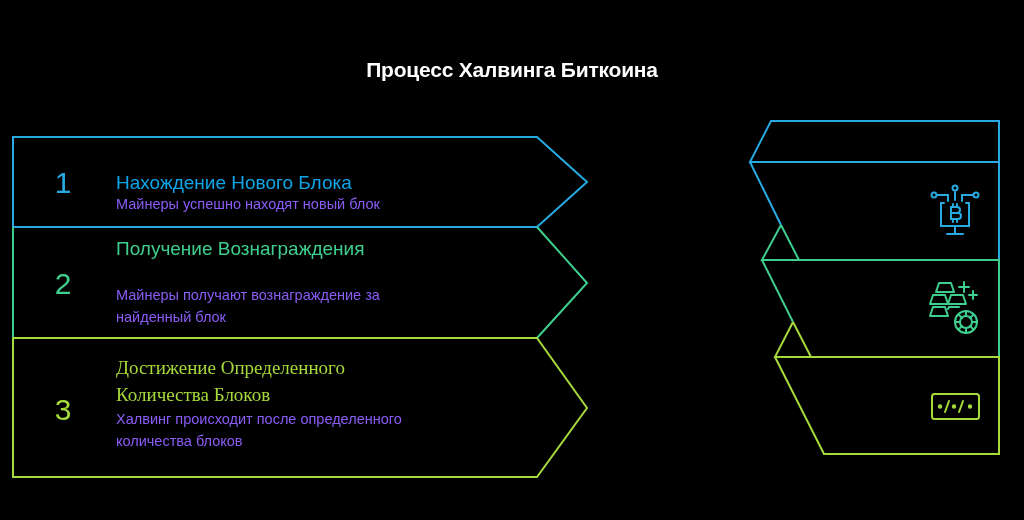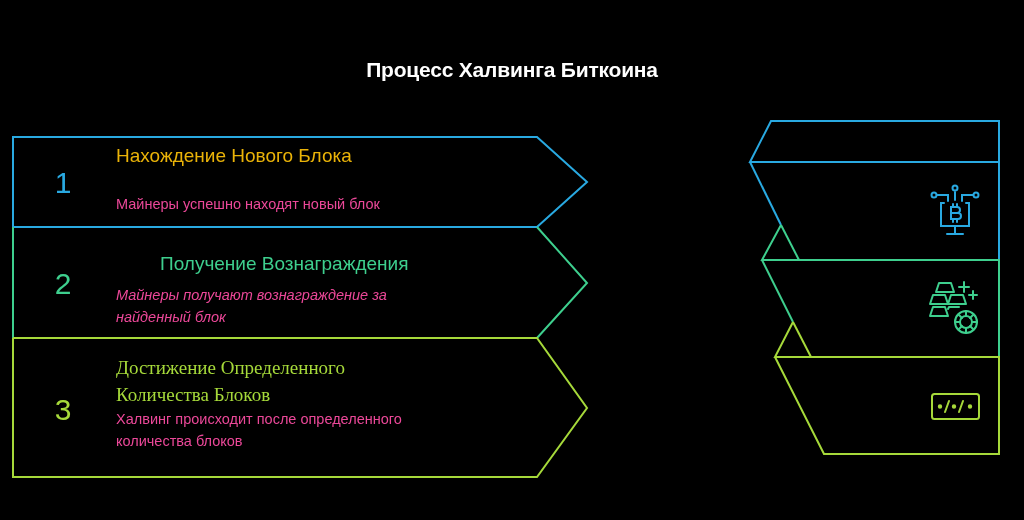--- a/index.html
+++ b/index.html
@@ -9,21 +9,21 @@
   }
   .title {
     position: absolute; left: 0; width: 1024px; top: 58px; text-align: center;
     color: #ffffff; font-weight: bold; font-size: 21px; letter-spacing: -0.2px;
   }
   svg.diagram { position: absolute; left: 0; top: 0; }
   .step-num {
     position: absolute; width: 30px; text-align: center; font-size: 30px; left: 48px;
   }
   .step-title { position: absolute; left: 116px; font-size: 19px; line-height: 27px; width: 400px; }
-  .step-desc { position: absolute; left: 116px; font-size: 14.5px; line-height: 22px; color: #ec4899; width: 400px; }
+  .step-desc { position: absolute; left: 116px; font-size: 14.5px; line-height: 22px; color: #8b5cf6; width: 400px; }
   .icon { position: absolute; }
 </style>
 </head>
 <body>
 
 <div class="title">Процесс Халвинга Биткоина</div>
 
 <svg class="diagram" width="1024" height="520" viewBox="0 0 1024 520">
   <defs>
     <linearGradient id="g12" x1="0" y1="0" x2="0" y2="1">
@@ -56,26 +56,26 @@
     <polyline points="781,225 799,260"></polyline>
     <polyline points="762,260 793,322"></polyline>
   </g>
   <g fill="none" stroke="#a6d93a" stroke-width="2">
     <polyline points="793,322 775,357 999,357 999,454 824,454 775,357"></polyline>
     <polyline points="793,322 811,357"></polyline>
   </g>
 </svg>
 
 <div class="step-num" style="top:166px;color:#29a9e1;">1</div>
-<div class="step-title" style="top:142px;color:#eab308;">Нахождение Нового Блока</div>
+<div class="step-title" style="top:169px;color:#0ea5e9;">Нахождение Нового Блока</div>
 <div class="step-desc" style="top:193px;">Майнеры успешно находят новый блок</div>
 
 <div class="step-num" style="top:267px;color:#3ecf8e;">2</div>
-<div class="step-title" style="top:250px;color:#3ecf8e;margin-left:44px;">Получение Вознаграждения</div>
-<div class="step-desc" style="top:284px;width:320px;font-style:italic;">Майнеры получают вознаграждение за найденный блок</div>
+<div class="step-title" style="top:235px;color:#3ecf8e;">Получение Вознаграждения</div>
+<div class="step-desc" style="top:284px;width:320px;">Майнеры получают вознаграждение за найденный блок</div>
 
 <div class="step-num" style="top:393px;color:#a6d93a;">3</div>
 <div class="step-title" style="top:354px;color:#a6d93a;width:300px;font-family:Liberation Serif, serif;">Достижение Определенного Количества Блоков</div>
 <div class="step-desc" style="top:408px;width:330px;">Халвинг происходит после определенного количества блоков</div>
 
 <svg class="icon" style="left:928px;top:183px;" width="54" height="56" viewBox="0 0 54 56" fill="none" stroke="#29a9e1" stroke-width="2" stroke-linecap="round">
   <circle cx="27" cy="5" r="2.5"></circle>
   <line x1="27" y1="9" x2="27" y2="17"></line>
   <circle cx="6" cy="12" r="2.5"></circle>
   <polyline points="9,12 20,12 20,18"></polyline>

